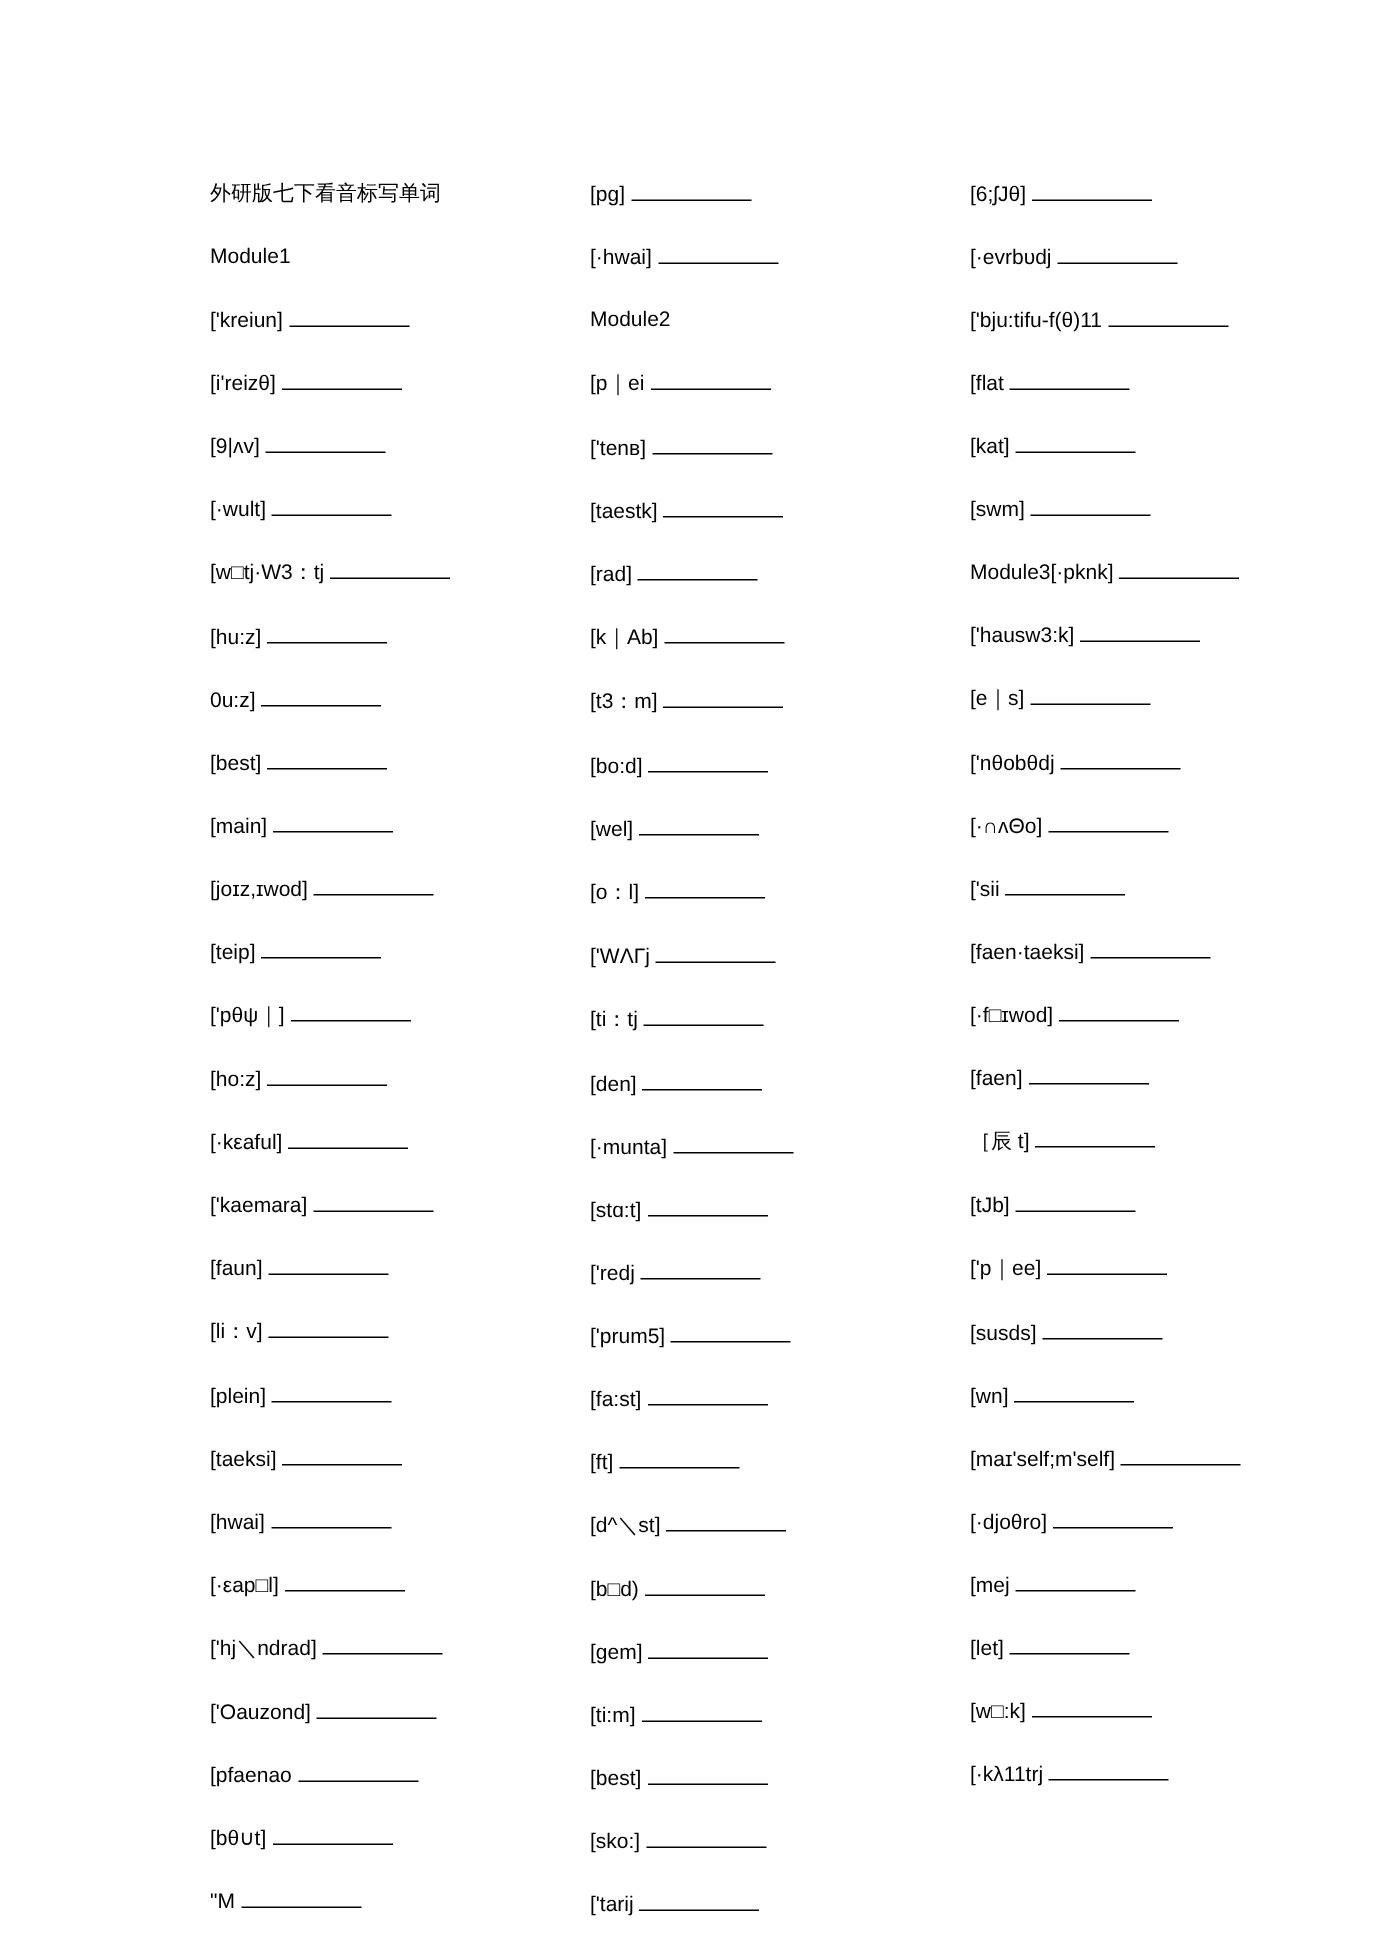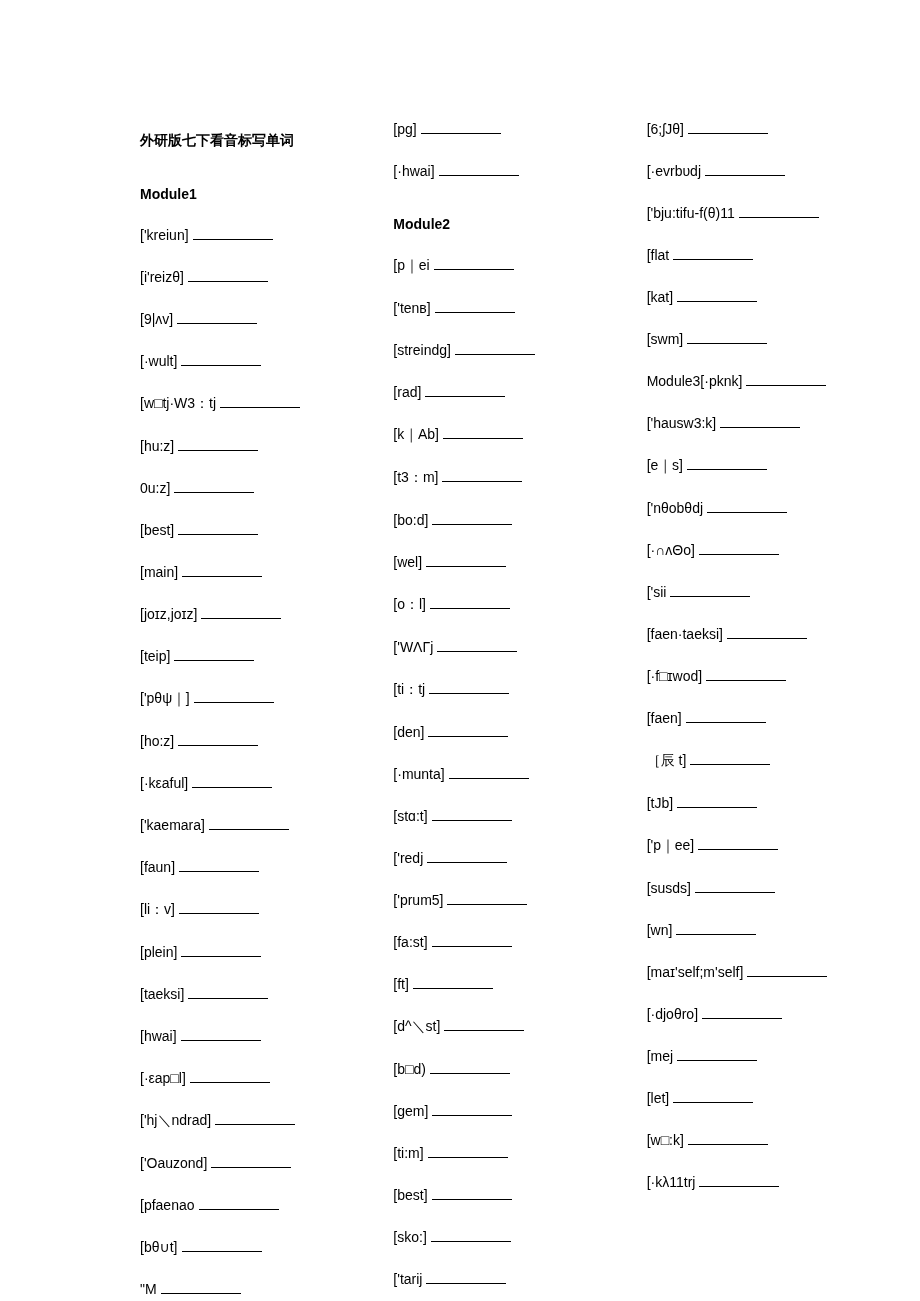--- a/index.html
+++ b/index.html
@@ -31,22 +31,21 @@
       margin-right: 4px;
     }
     .blank {
       border-bottom: 1px solid #000;
       flex: 0 0 auto;
       min-width: 80px;
       height: 14px;
       display: inline-block;
     }
     .heading .label {
-      font-weight: bold;
-      margin-top: 12px;
+      font-weight: normal;
     }
   </style>
 </head>
 <body>
 
 <div class="columns">
   <div class="col" id="col-0">
       <div class="row heading">
         <span class="label">外研版七下看音标写单词</span>
       </div>
@@ -83,21 +82,21 @@
       </div>
       <div class="row">
         <span class="label">[best]</span>
         <span class="blank"></span>
       </div>
       <div class="row">
         <span class="label">[main]</span>
         <span class="blank"></span>
       </div>
       <div class="row">
-        <span class="label">[joɪz,joɪz]</span>
+        <span class="label">[joɪz,ɪwod]</span>
         <span class="blank"></span>
       </div>
       <div class="row">
         <span class="label">[teip]</span>
         <span class="blank"></span>
       </div>
       <div class="row">
         <span class="label">['pθψ｜]</span>
         <span class="blank"></span>
       </div>
@@ -172,21 +171,21 @@
       </div>
       <div class="row">
         <span class="label">[p｜ei</span>
         <span class="blank"></span>
       </div>
       <div class="row">
         <span class="label">['tenв]</span>
         <span class="blank"></span>
       </div>
       <div class="row">
-        <span class="label">[streindg]</span>
+        <span class="label">[taestk]</span>
         <span class="blank"></span>
       </div>
       <div class="row">
         <span class="label">[rad]</span>
         <span class="blank"></span>
       </div>
       <div class="row">
         <span class="label">[k｜Ab]</span>
         <span class="blank"></span>
       </div>

